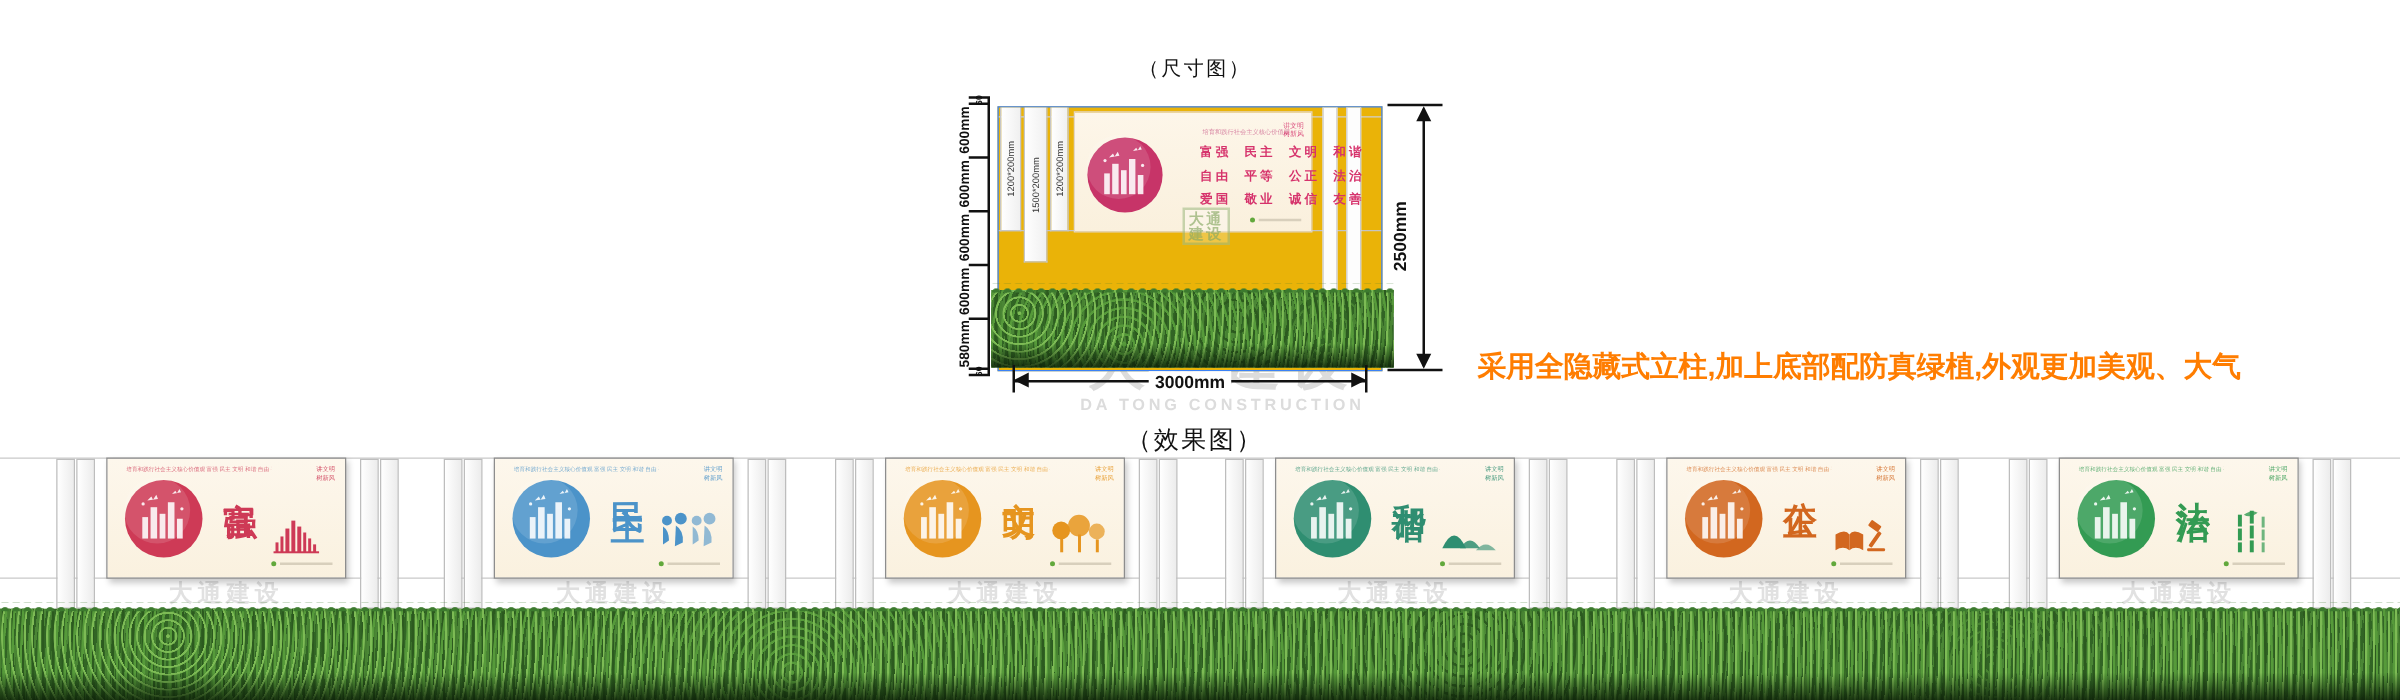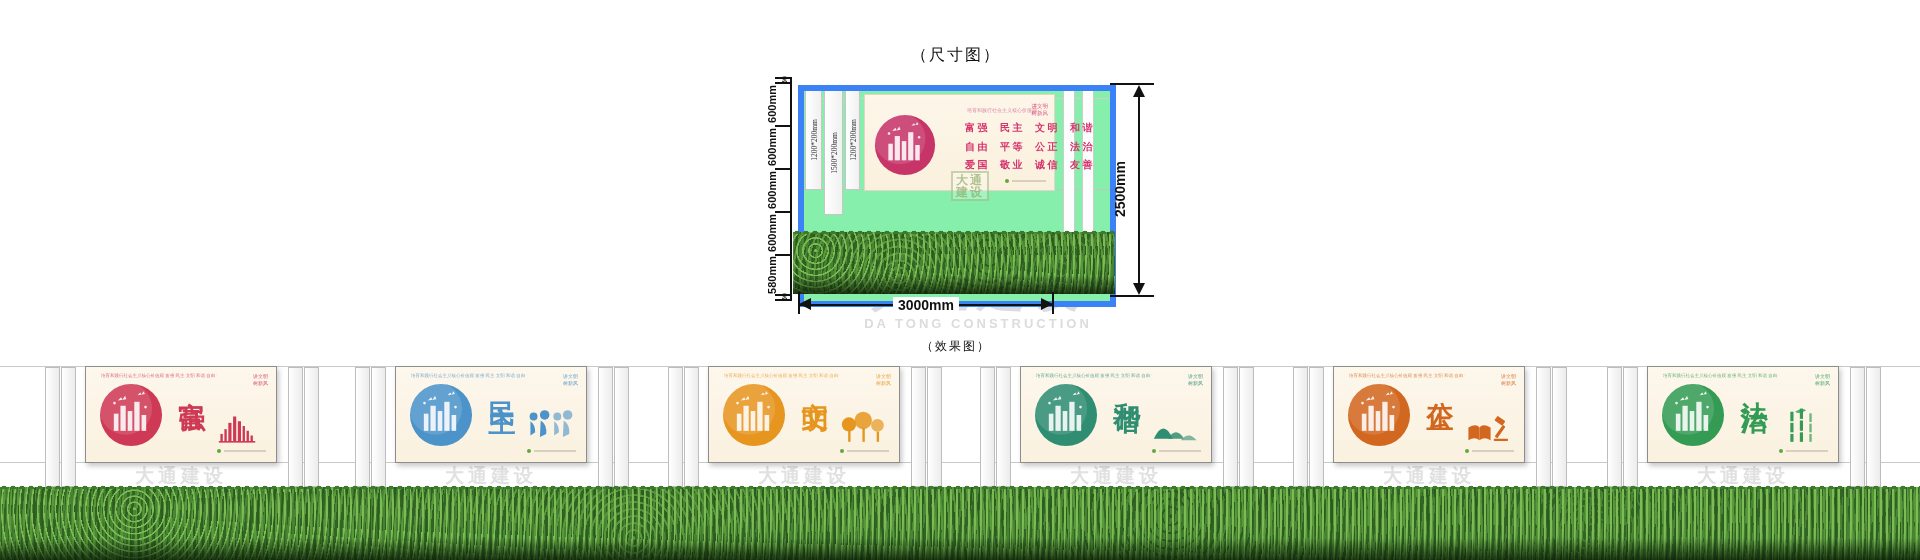--- a/index.html
+++ b/index.html
@@ -5,35 +5,35 @@
   html,body{margin:0;padding:0;background:#fff;}
   .stage{position:relative;width:1920px;height:560px;background:#fff;overflow:hidden;
          font-family:"Liberation Sans","DejaVu Sans",sans-serif;color:#111;}
 
   
   .title{position:absolute;top:12px;left:956px;transform:translateX(-50%);
          font-size:27px;font-weight:bold;letter-spacing:2px;white-space:nowrap;}
   .subtitle{position:absolute;top:45px;left:956px;transform:translateX(-50%);
             font-size:16px;letter-spacing:2px;white-space:nowrap;}
   .effect-label{position:absolute;top:338px;left:956px;transform:translateX(-50%);
-            font-size:12px;letter-spacing:2px;white-space:nowrap;z-index:6;}
+            font-size:20px;letter-spacing:2px;white-space:nowrap;z-index:6;}
 
   
   .note{position:absolute;top:278px;font-size:23px;font-weight:600;white-space:nowrap;}
   .note-left{left:98px;}
   .note-right{left:1182px;}
 
   
   .diagram{position:absolute;left:760px;top:70px;width:430px;height:260px;}
   .dwm{position:absolute;left:218px;top:196px;transform:translateX(-50%);text-align:center;z-index:0;color:#dcdcdc;white-space:nowrap;}
   .dwm .cn{font-size:46px;font-weight:bold;letter-spacing:8px;line-height:48px;}
   .dwm .en{font-size:13px;font-weight:bold;letter-spacing:3px;margin-top:2px;}
 
-  .fence{position:absolute;left:38px;top:15px;width:306px;height:210px;background:#86efac;
-         border:6px solid #3b82f6;z-index:1;font-family:Liberation Serif, serif;}
+  .fence{position:absolute;left:38px;top:15px;width:306px;height:210px;background:#eab308;
+         border:1px solid #3b82f6;z-index:1;}
   .fence-toprail{position:absolute;left:0;right:0;top:7px;border-top:1px solid #cfcfcf;}
   .fence-rail{position:absolute;left:0;right:0;top:98px;border-top:1px solid #c4c4c4;}
   .pstrip{position:absolute;top:0;background:linear-gradient(90deg,#fff,#f0f0f0);
           border:1px solid #c6c6c6;border-top:none;}
   .pstrip .vlabel{position:absolute;left:50%;top:50%;width:80px;text-align:center;
           transform:translate(-50%,-50%) rotate(-90deg);font-size:7.5px;color:#333;white-space:nowrap;}
   .rstrip{position:absolute;top:0;width:10px;height:160px;background:#fdfdfd;border:1px solid #cccccc;border-top:none;}
 
   .board{position:absolute;left:60px;top:3px;width:189px;height:95px;
          background:linear-gradient(180deg,#fdf6e9,#faf0dd);border:1px solid #e3d6c4;}
@@ -65,21 +65,21 @@
   .vcap{position:absolute;left:0;width:44px;height:2px;background:#111;}
   .vline{position:absolute;left:28px;top:4px;width:2px;height:206px;background:#111;}
   .var-up{position:absolute;left:23px;top:2px;width:0;height:0;
           border-left:6px solid transparent;border-right:6px solid transparent;border-bottom:12px solid #111;}
   .var-dn{position:absolute;left:23px;top:200px;width:0;height:0;
           border-left:6px solid transparent;border-right:6px solid transparent;border-top:12px solid #111;}
   .vdim-label{position:absolute;left:10px;top:106px;width:80px;text-align:center;font-size:14px;font-weight:bold;
           transform:translate(-50%,-50%) rotate(-90deg);background:transparent;}
 
   
-  .hdim{position:absolute;left:38px;top:228px;width:256px;height:22px;z-index:3;}
+  .hdim{position:absolute;left:50px;top:228px;width:284px;height:22px;z-index:3;}
   .hline-dim{position:absolute;left:2px;right:2px;top:6px;height:2px;background:#111;}
   .hcap{position:absolute;top:-6px;width:2px;height:22px;background:#111;}
   .har-l{position:absolute;left:1px;top:0;width:0;height:0;
          border-top:6px solid transparent;border-bottom:6px solid transparent;border-right:12px solid #111;}
   .har-r{position:absolute;right:1px;top:0;width:0;height:0;
          border-top:6px solid transparent;border-bottom:6px solid transparent;border-left:12px solid #111;}
   .hdim-label{position:absolute;left:50%;top:7px;transform:translate(-50%,-50%);
          font-size:14px;font-weight:bold;background:#fff;padding:0 5px;}
 
   
@@ -128,20 +128,21 @@
   .board .b-cred{right:8px;bottom:7px;}
   .board .b-cred .bar{width:34px;}
 </style>
 </head>
 <body>
 
 <div class="stage">
 
   <div class="subtitle">（尺寸图）</div>
 
+  <div class="note note-right" style="color: rgb(255, 125, 0);">采用全隐藏式立柱,加上底部配防真绿植,外观更加美观、大气</div>
 
   <div class="diagram">
 
     <div class="dwm">
       <div class="cn">大通建设</div>
       <div class="en">DA TONG CONSTRUCTION</div>
     </div>
 
     <div class="fence">
       <div class="fence-toprail"></div>

